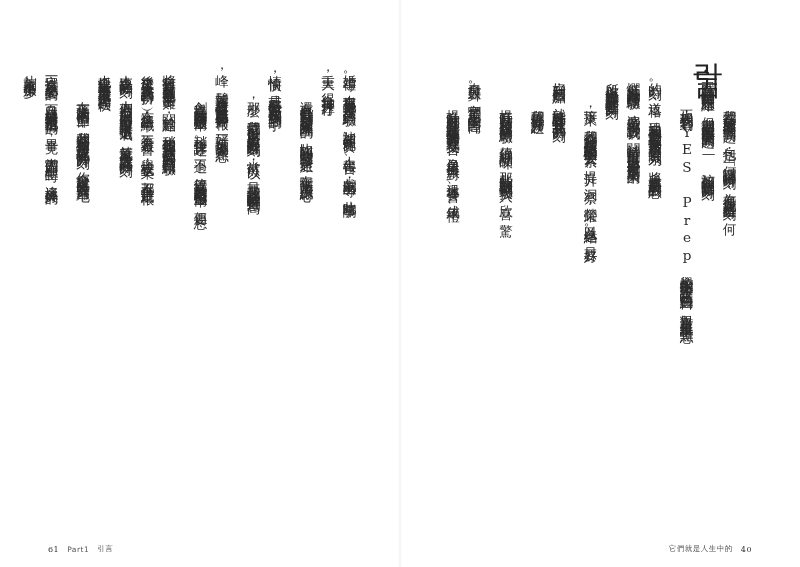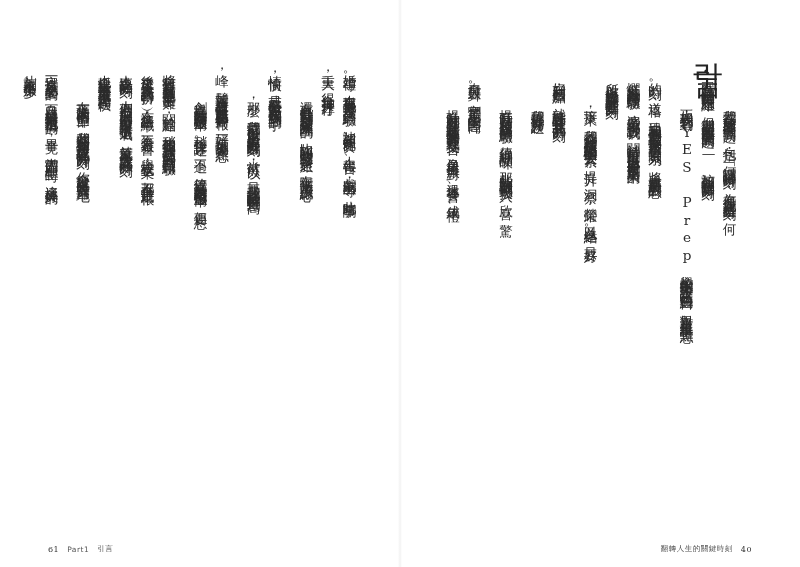--- a/index.html
+++ b/index.html
@@ -93,18 +93,18 @@
       <span class="col">所以你也能親手設計那些重要時刻。</span>
       <span class="col indent gap">接下來，我們會介紹構成難忘經驗的四大要素：提升、洞察、榮耀，以及連結。只要好</span>
       <span class="col">好利用這四點，就能設計獨特且意義非凡的時刻。</span>
       <span class="col indent gap">我們先從提升談起。</span>
       <span class="col indent gap">提升時刻是一種超越日常的體驗，值得細細品味。那些時刻讓我們感到投入、欣喜、驚</span>
       <span class="col">奇與鼓舞。它們就是人生中的「高峰」。</span>
       <span class="col indent gap">提升時刻可能是意味著某種轉變的各式社交場合，像是生日派對、退休餐會、成年禮、</span>
     </div>
 
     <div class="footer footer-right">
-      <span>翻轉人生的關鍵時刻</span>
+      <span>它們就是人生中的</span>
       <span class="page-num">40</span>
     </div>
   </div>
 
 </div>
 
 </body></html>

